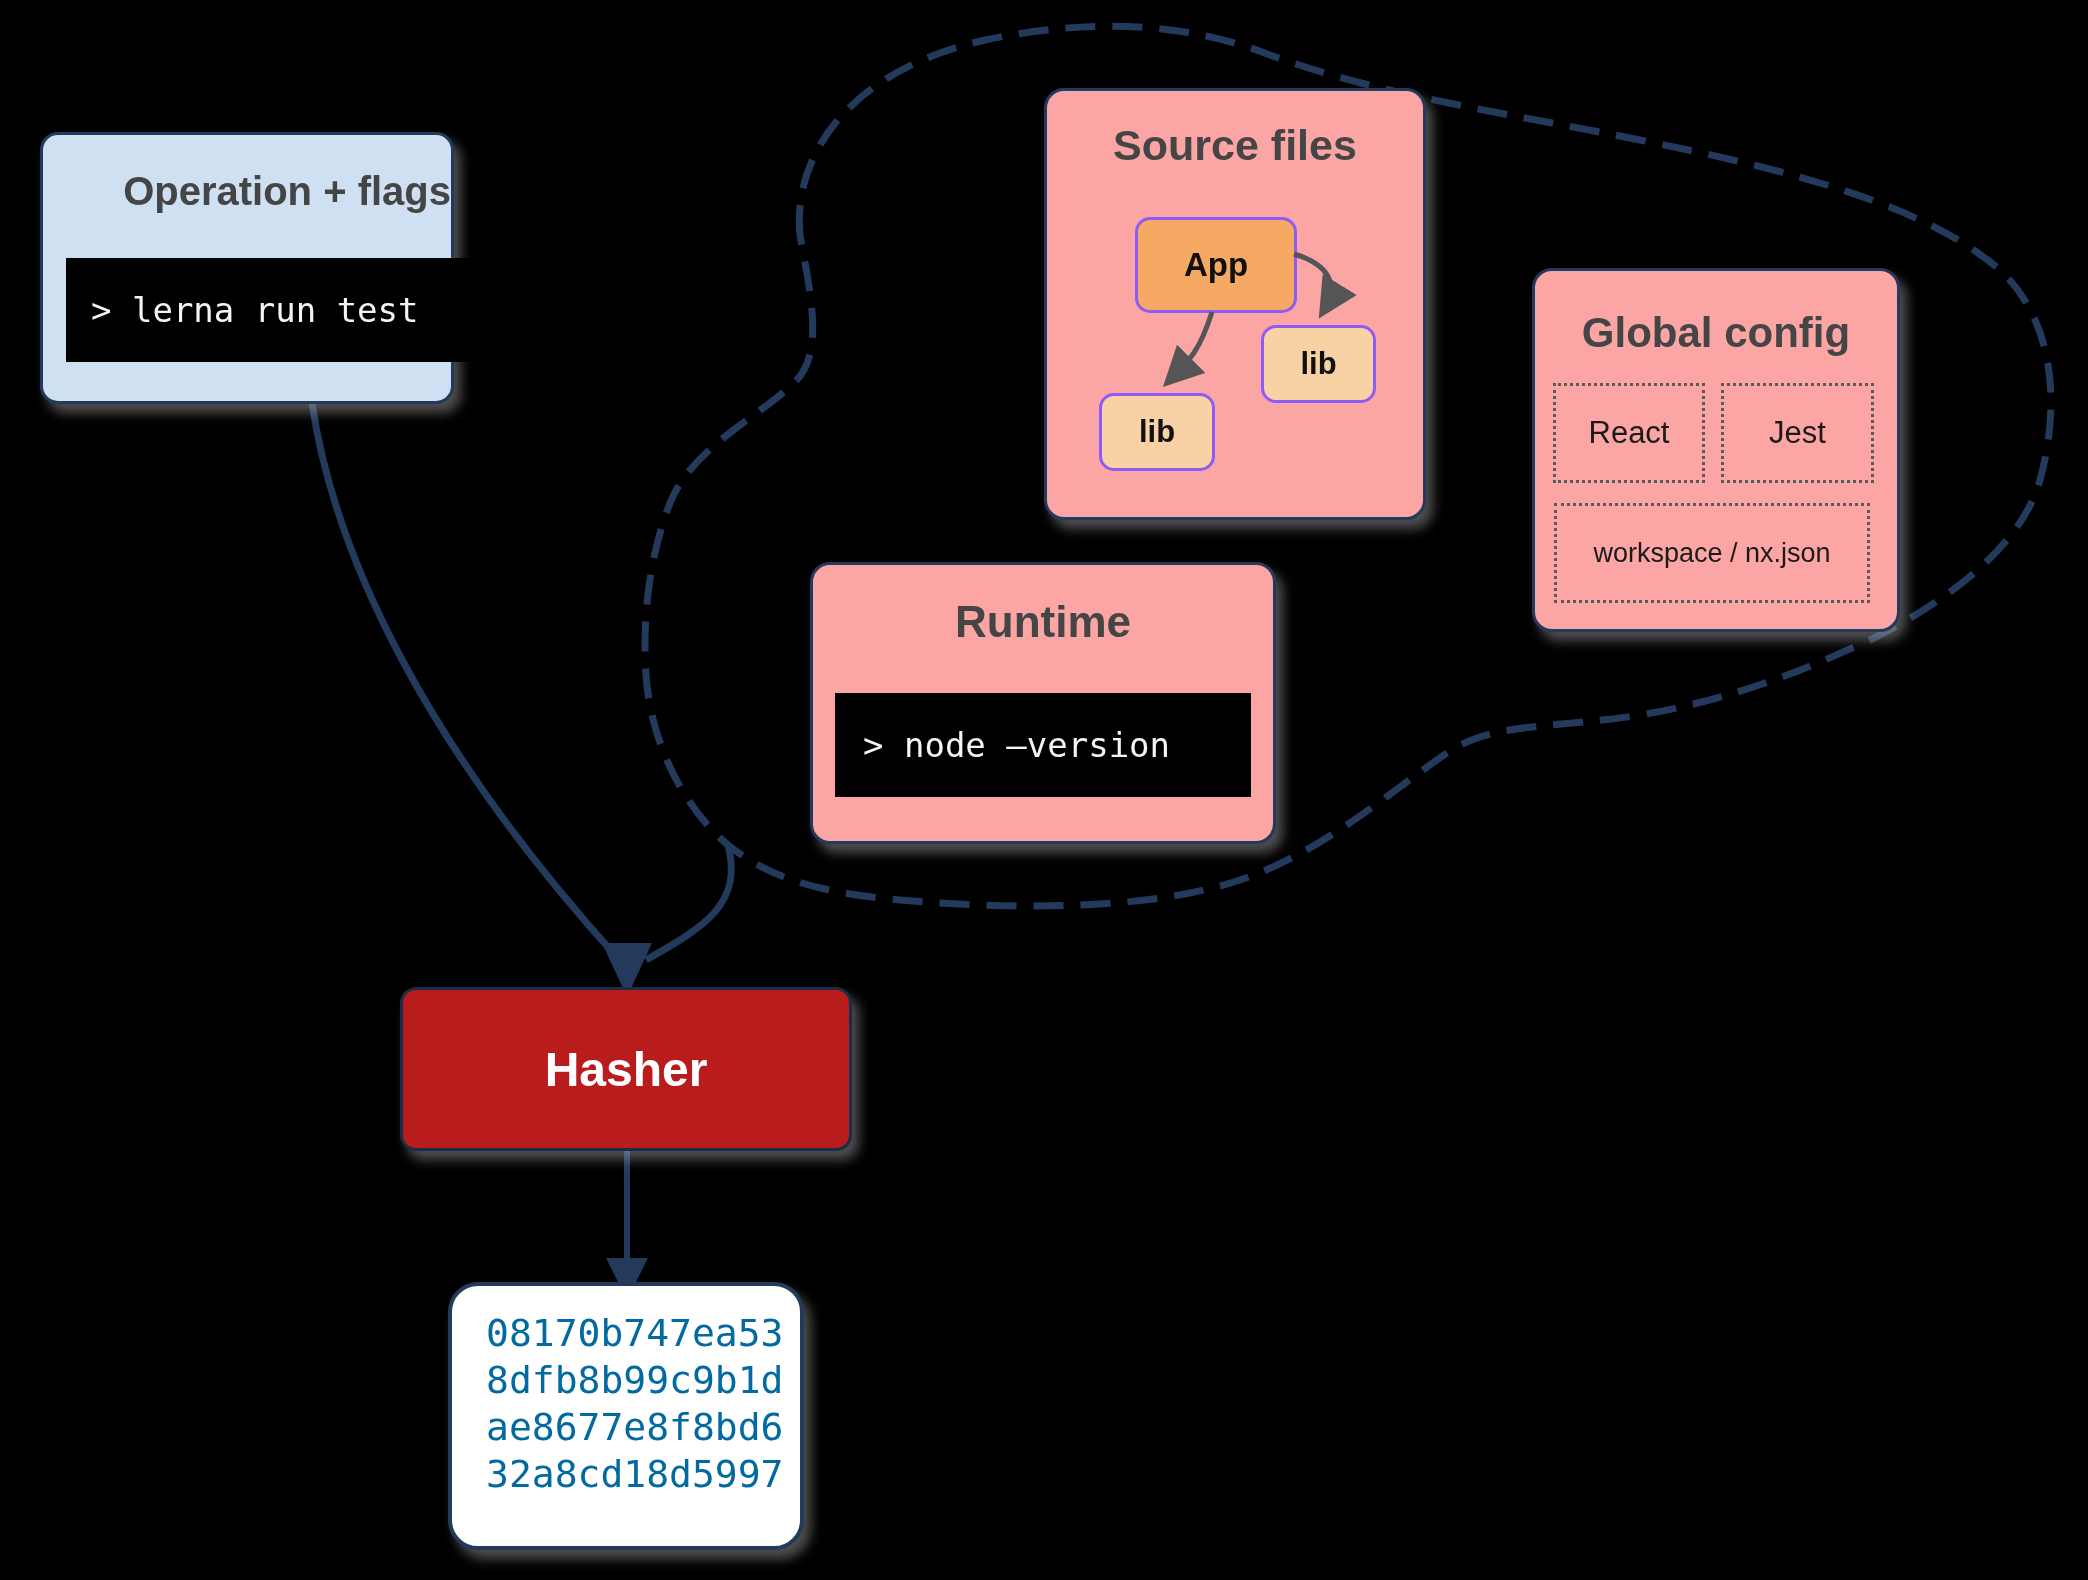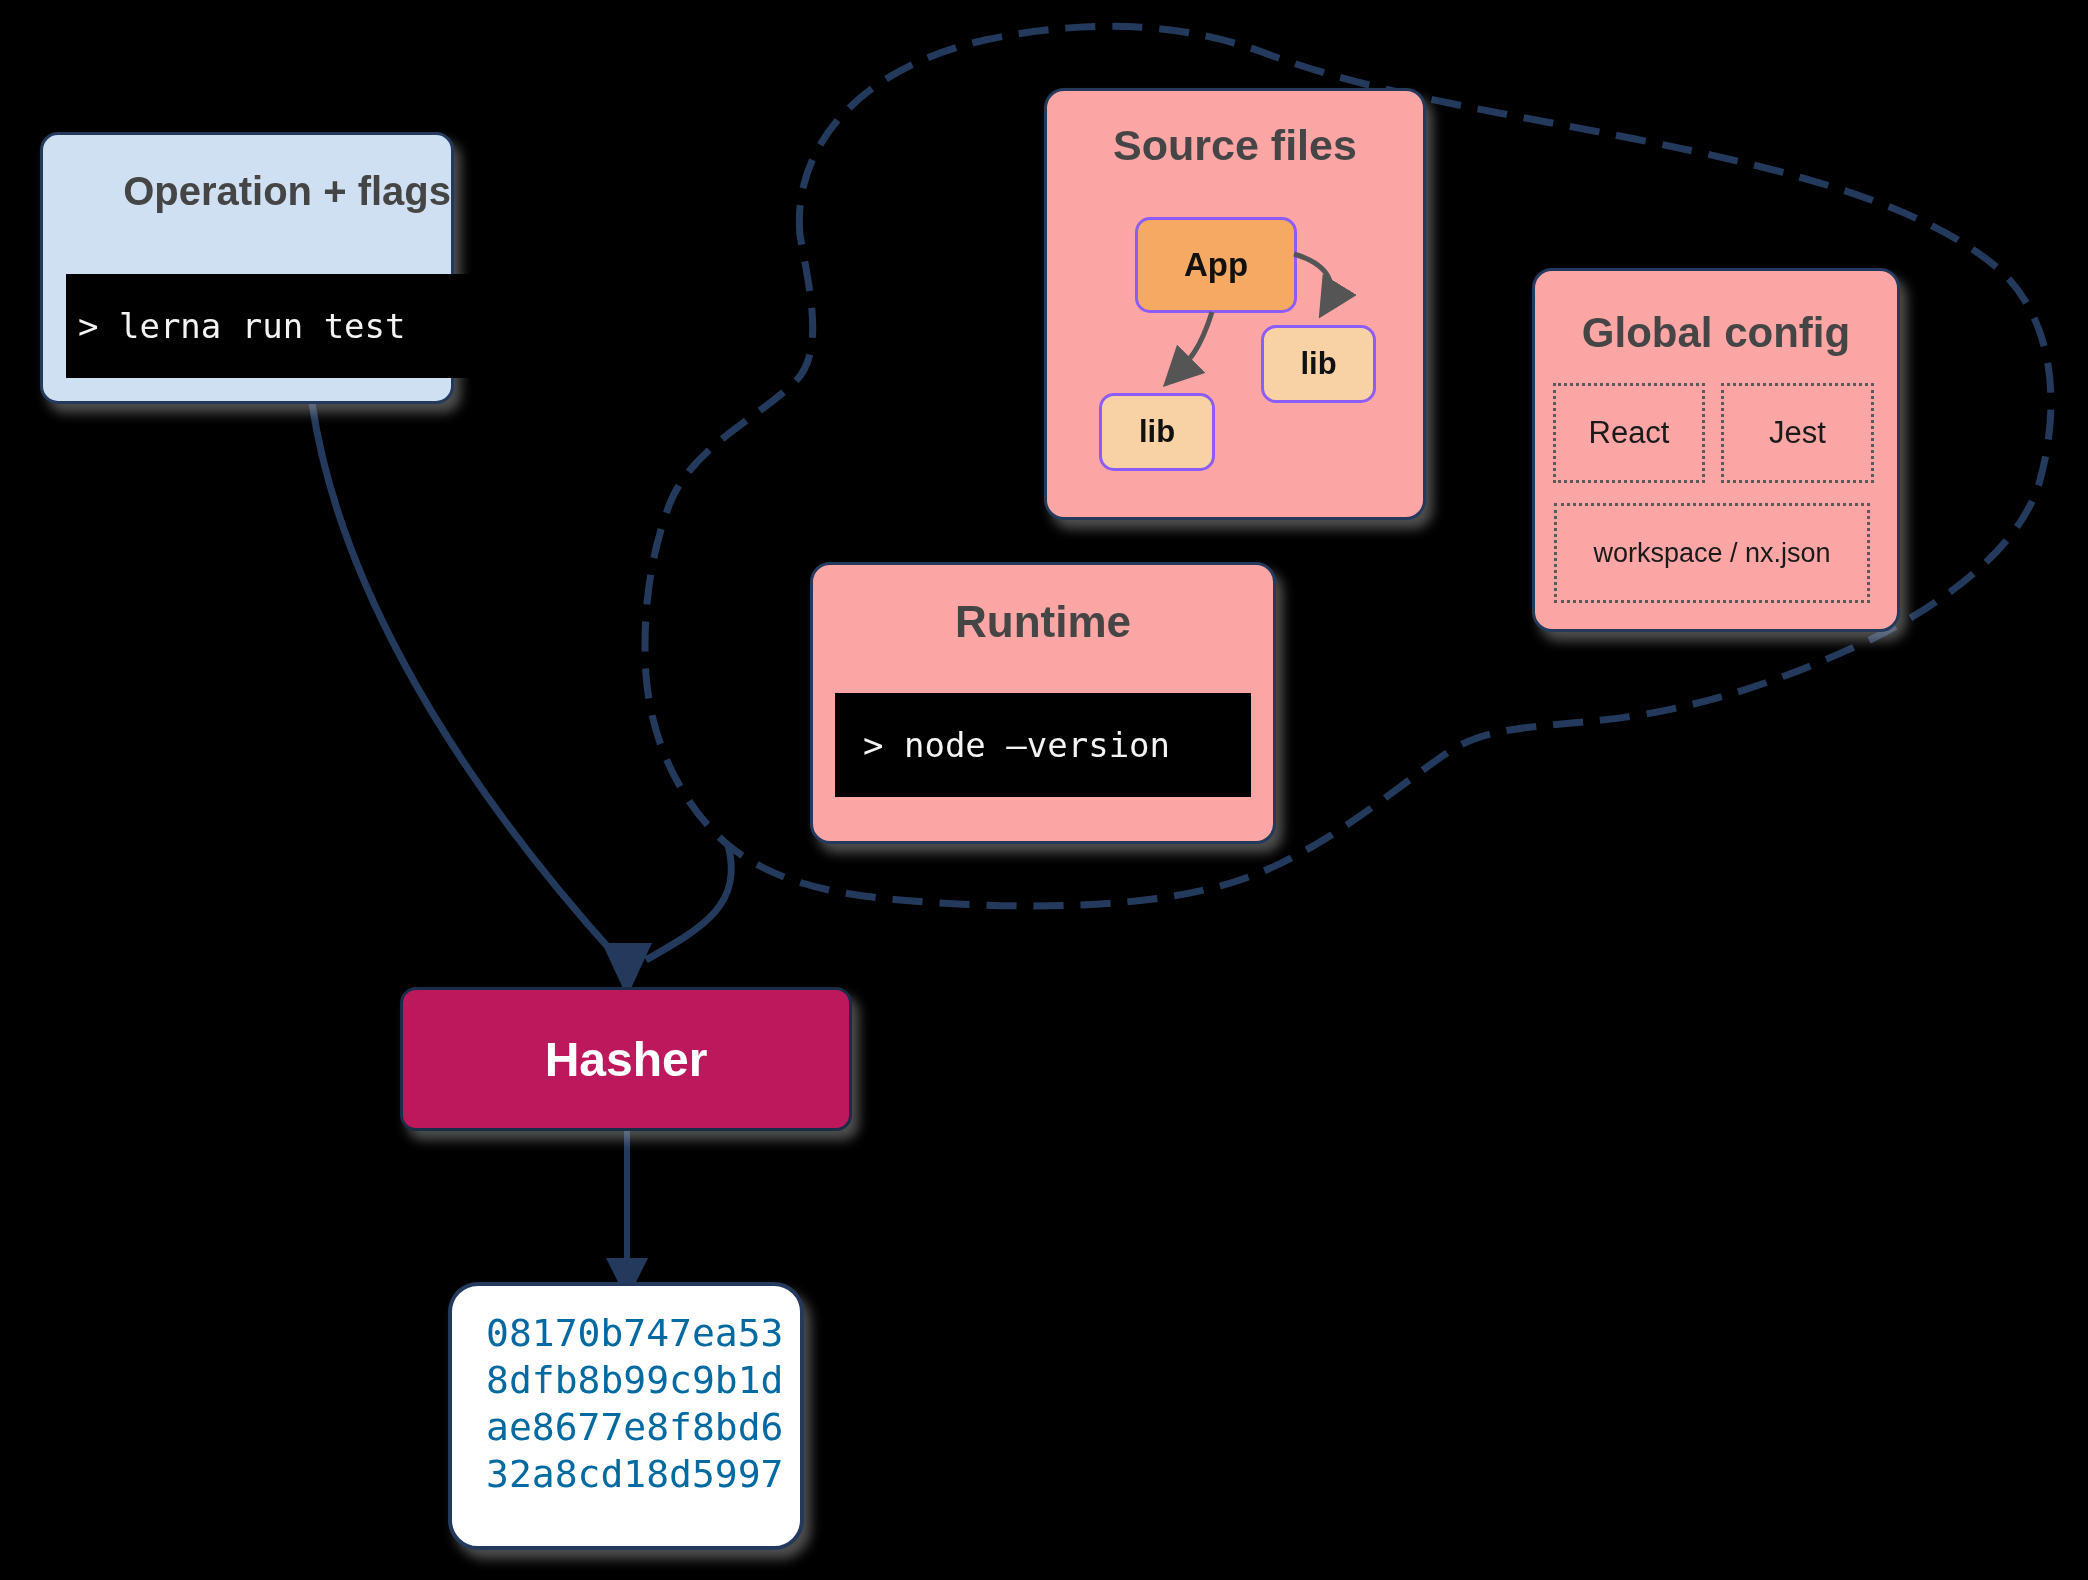--- a/index.html
+++ b/index.html
@@ -22,21 +22,21 @@
   .peach{background:#fca5a5;}
 
   .terminal{
     position:absolute;background:#000;display:flex;align-items:center;
     font-family:"DejaVu Sans Mono","Liberation Mono",monospace;
     color:#f4f4f4;font-size:34px;box-sizing:border-box;
   }
 
   .op-box{left:40px;top:132px;width:414px;height:272px;border-radius:18px;}
   .op-box .title{margin-top:34px;font-size:40px;text-align:right;}
-  .op-terminal{left:23px;top:123px;width:424px;height:104px;padding-left:12px;margin-top:16px;}
+  .op-terminal{left:23px;top:123px;width:424px;height:104px;padding-left:25px;}
 
   .src-box{left:1044px;top:88px;width:382px;height:432px;}
   .src-box .title{margin-top:30px;font-size:43px;}
   .node{
     position:absolute;border:3px solid #8b5cf6;border-radius:15px;
     display:flex;align-items:center;justify-content:center;
     font-weight:bold;color:#111;box-sizing:border-box;
   }
   .node-app{left:88px;top:126px;width:162px;height:96px;background:#f5a963;font-size:33px;}
   .node-lib-b{left:214px;top:234px;width:115px;height:78px;background:#f8d2a4;font-size:31px;}
@@ -50,22 +50,22 @@
   }
   .gc-react{left:18px;top:112px;width:152px;height:100px;font-size:31px;}
   .gc-jest{left:186px;top:112px;width:153px;height:100px;font-size:31px;}
   .gc-ws{left:19px;top:232px;width:316px;height:100px;font-size:27px;}
 
   .rt-box{left:810px;top:562px;width:466px;height:282px;}
   .rt-box .title{margin-top:32px;font-size:44px;}
   .rt-terminal{left:22px;top:128px;width:416px;height:104px;padding-left:28px;}
 
   .hasher{
-    left:400px;top:987px;width:452px;height:144px;border-radius:16px;
-    background:#be185d;border-color:#192c48;
+    left:400px;top:987px;width:452px;height:164px;border-radius:16px;
+    background:#b91c1c;border-color:#192c48;
     display:flex;align-items:center;justify-content:center;
   }
   .hasher .label{color:#fff;font-weight:bold;font-size:48px;}
 
   .hash-box{
     left:448px;top:1282px;width:356px;height:268px;border-radius:30px;
     background:#fff;border-width:4px;
     padding:24px 0 0 34px;
     font-family:"DejaVu Sans Mono","Liberation Mono",monospace;
     font-size:38px;line-height:47px;color:#0369a1;

